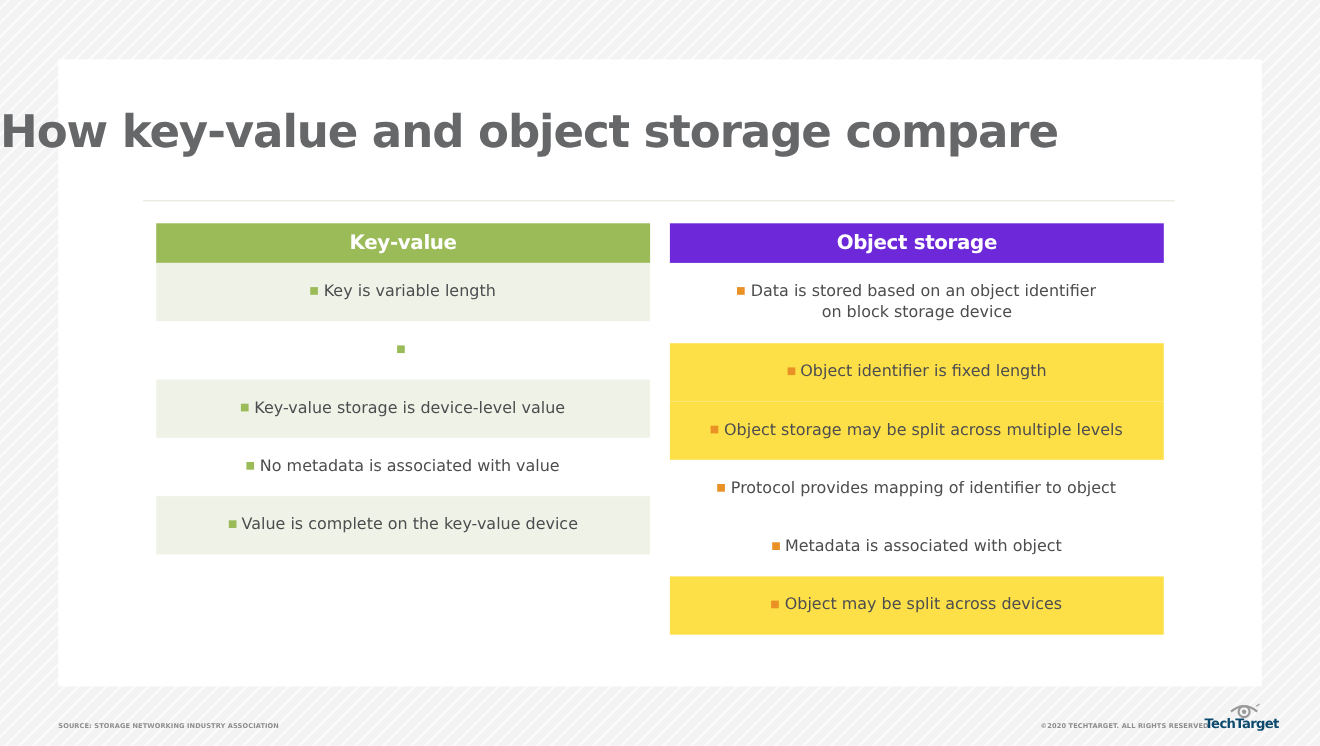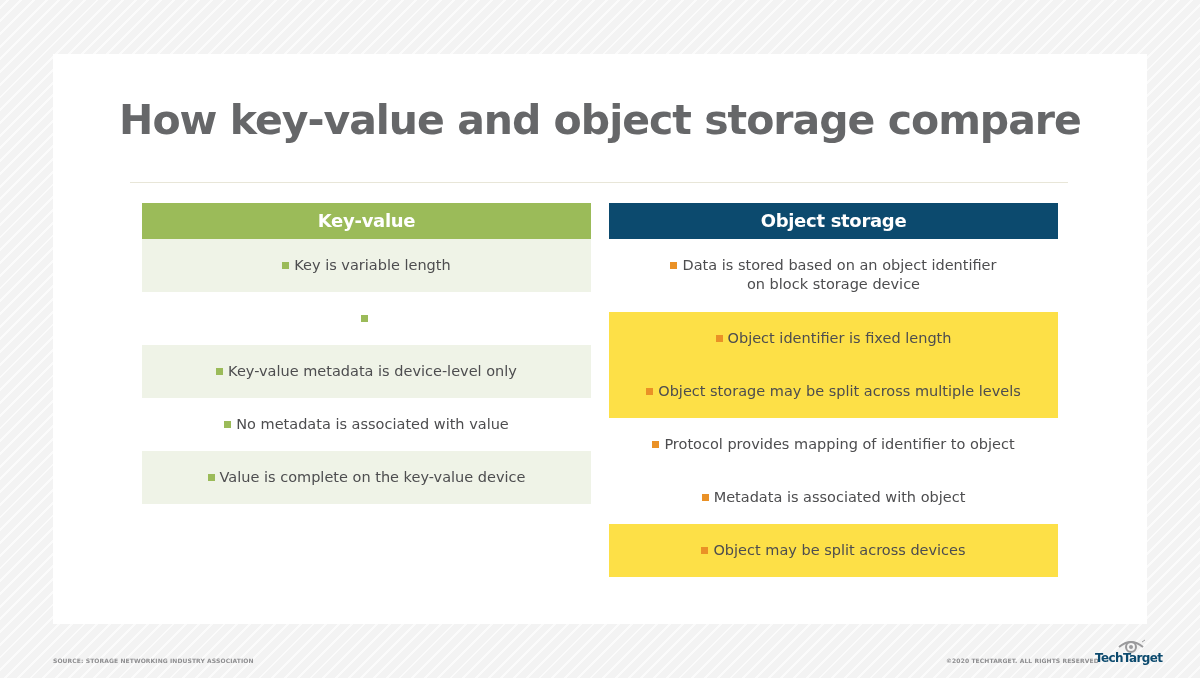--- a/index.html
+++ b/index.html
@@ -22,21 +22,21 @@
       top: 54px;
       width: 1094px;
       height: 570px;
       background: #ffffff;
     }
     .title {
       position: absolute;
       left: 0;
       top: 92px;
       width: 1200px;
-      text-align: center;
+      text-align: left;
       font-family: "DejaVu Sans", sans-serif;
       font-weight: bold;
       font-size: 41px;
       letter-spacing: -1px;
       color: #666769;
       line-height: 56px;
     }
     .divider {
       position: absolute;
       left: 130px;
@@ -56,21 +56,21 @@
       height: 36px;
       line-height: 36px;
       text-align: center;
       color: #ffffff;
       font-weight: bold;
       font-size: 18px;
       letter-spacing: -0.3px;
       margin-top: 20px;
     }
     .col-kv .col-header { background: #9bbb59; }
-    .col-obj .col-header { background: #0c4a6e; }
+    .col-obj .col-header { background: #6d28d9; }
     .row {
       display: flex;
       align-items: center;
       justify-content: center;
       text-align: center;
       height: 53px;
       font-size: 14.5px;
       color: #4d4d4f;
       line-height: 19px;
       padding: 0 10px;
@@ -143,21 +143,21 @@
 <div class="column col-kv">
   <div class="col-header">Key-value</div>
 
   <div class="row shaded">
     <span class="row-inner"><span class="bullet"></span><span>Key is variable length</span></span>
   </div>
   <div class="row">
     <span class="row-inner"><span class="bullet"></span></span>
   </div>
   <div class="row shaded">
-    <span class="row-inner"><span class="bullet"></span><span>Key-value metadata is device-level only</span></span>
+    <span class="row-inner"><span class="bullet"></span><span>Key-value storage is device-level value</span></span>
   </div>
   <div class="row">
     <span class="row-inner"><span class="bullet"></span><span>No metadata is associated with value</span></span>
   </div>
   <div class="row shaded">
     <span class="row-inner"><span class="bullet"></span><span>Value is complete on the key-value device</span></span>
   </div>
 </div>
 
 <div class="column col-obj">

